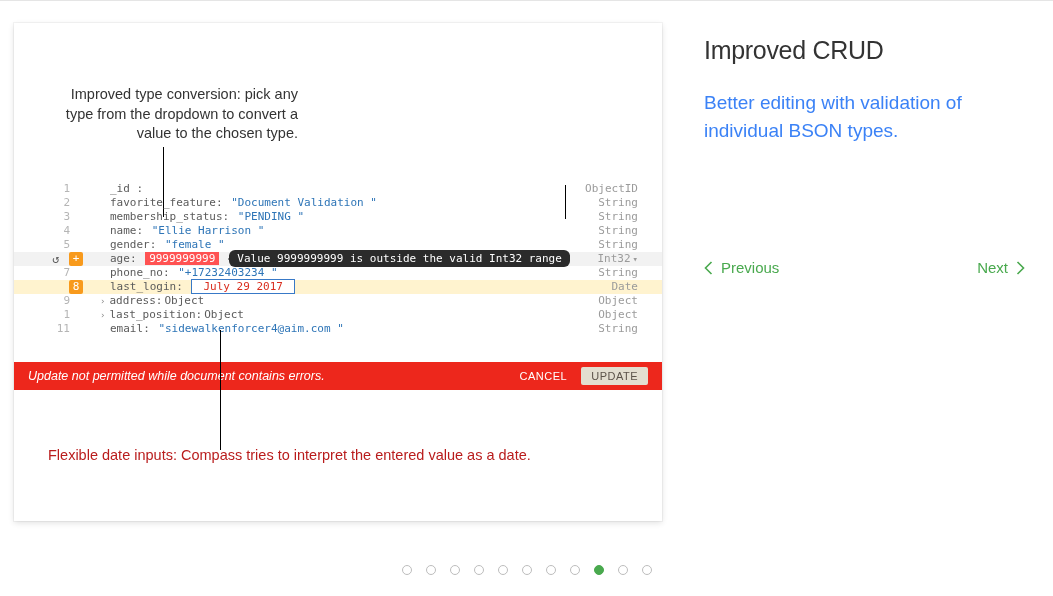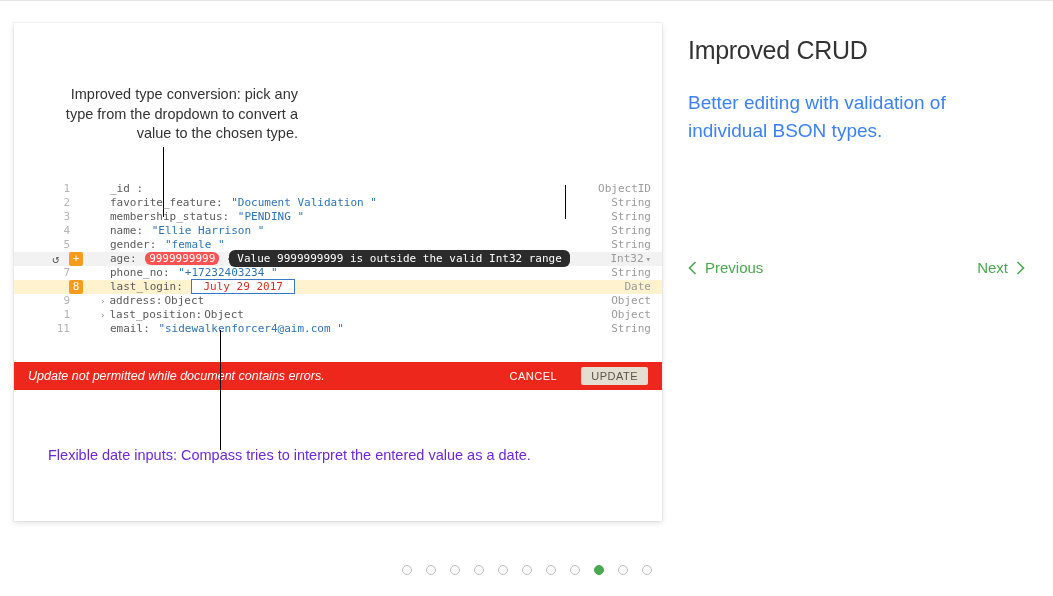--- a/index.html
+++ b/index.html
@@ -12,38 +12,38 @@
   .callouts-top .right { max-width: 250px; text-align: right; }
   .doc-area { position: relative; margin-top: 38px; }
   .line-top { position:absolute; width:1px; background:#000; }
   .doc-row { display:flex; align-items:center; height:14px; font-family: SFMono-Regular, Menlo, Consolas, monospace; font-size:11px; position:relative; padding-left:48px; }
   .ln { position:absolute; left:0; width:66px; text-align:right; padding-right:10px; color:#b5b5b5; font-size:11px; }
   .doc-row .content { display:flex; align-items:center; flex:1; padding-left:48px; }
   .key { color:#5b5b5b; }
   .colon { color:#5b5b5b; margin-right:2px; }
   .v-red { color:#d92e1f; }
   .v-blue { color:#2e75b7; }
-  .typ { position:absolute; right:11px; color:#9b9b9b; font-size:11px; }
+  .typ { position:absolute; right:24px; color:#9b9b9b; font-size:11px; }
   .typ .chev { font-size:9px; margin-left:2px; color:#9b9b9b; }
   .row-age { background:#f2f2f2; }
   .row-date { background:#fff3cf; }
   .badge-orange { position:absolute; left:55px; width:14px; height:14px; background:#f89a1c; color:#fff; font-size:11px; line-height:14px; text-align:center; border-radius:2px; }
   .undo { position:absolute; left:38px; color:#5b5b5b; font-size:12px; }
-  .age-val { background:#ff5252; color:#fff; padding:0 4px; border-radius:6px; display:inline-block; }
+  .age-val { background:#ff5252; color:#fff; padding:0 4px; border-radius:0; display:inline-block; }
   .tooltip { position:relative; background:#2b2b2b; color:#fff; padding:2px 8px; font-size:11px; margin-left:10px; border-radius:6px; white-space:nowrap; }
   .tooltip::before { content:''; position:absolute; left:-5px; top:50%; transform:translateY(-50%); border:4px solid transparent; border-right-color:#2b2b2b; }
   .date-val { color:#d92e1f; border:1px solid #3879c7; padding:0 11px; background:#fff; }
   .caret { color:#8a8a8a; margin-right:4px; cursor:pointer; font-size:9px;}
   .errbar { margin:26px 0 0 0; background:#ed271c; color:#fff; height:28px; display:flex; align-items:center; padding:0 14px; font-size:12.5px; font-style:italic; position:relative; }
-  .errbar .actions { margin-left:auto; display:flex; align-items:center; gap:24px; font-style:normal; }
+  .errbar .actions { margin-left:auto; display:flex; align-items:center; gap:14px; font-style:normal; }
   .btn-cancel { color:#fff; font-size:11px; letter-spacing:.5px; cursor:pointer; }
   .btn-update { background:#e3ded0; color:#5c534a; font-size:11px; padding:3px 10px; border-radius:2px; letter-spacing:.5px; cursor:pointer; }
-  .callout-bottom { padding: 56px 0 0 34px; font-size:14.5px; line-height:1.35; color:#6d28d9; }
-
-  .sidebar { flex:1; padding-left:26px; padding-top:13px; }
+  .callout-bottom { padding: 56px 0 0 34px; font-size:14.5px; line-height:1.35; color:#b91c1c; }
+
+  .sidebar { flex:1; padding-left:42px; padding-top:13px; }
   .sidebar h1 { font-size:25px; font-weight:400; color:#333; letter-spacing:-.3px; }
   .sidebar p { font-size:19px; color:#3b82f6; margin-top:24px; line-height:1.45; }
   .navprev { margin-top:115px; display:flex; justify-content:space-between; align-items:center; }
   .navlink { color:#49a94e; font-size:15px; display:flex; align-items:center; gap:8px; cursor:pointer; }
   .navlink svg { width:9px; height:14px; }
 
   .dots { width:1053px; text-align:center; padding-top:40px; }
   .dot { display:inline-block; width:10px; height:10px; border-radius:50%; border:1.4px solid #bdbdbd; margin:0 7px; cursor:pointer; }
   .dot.active { background:#49a94e; border-color:#49a94e; }
 

